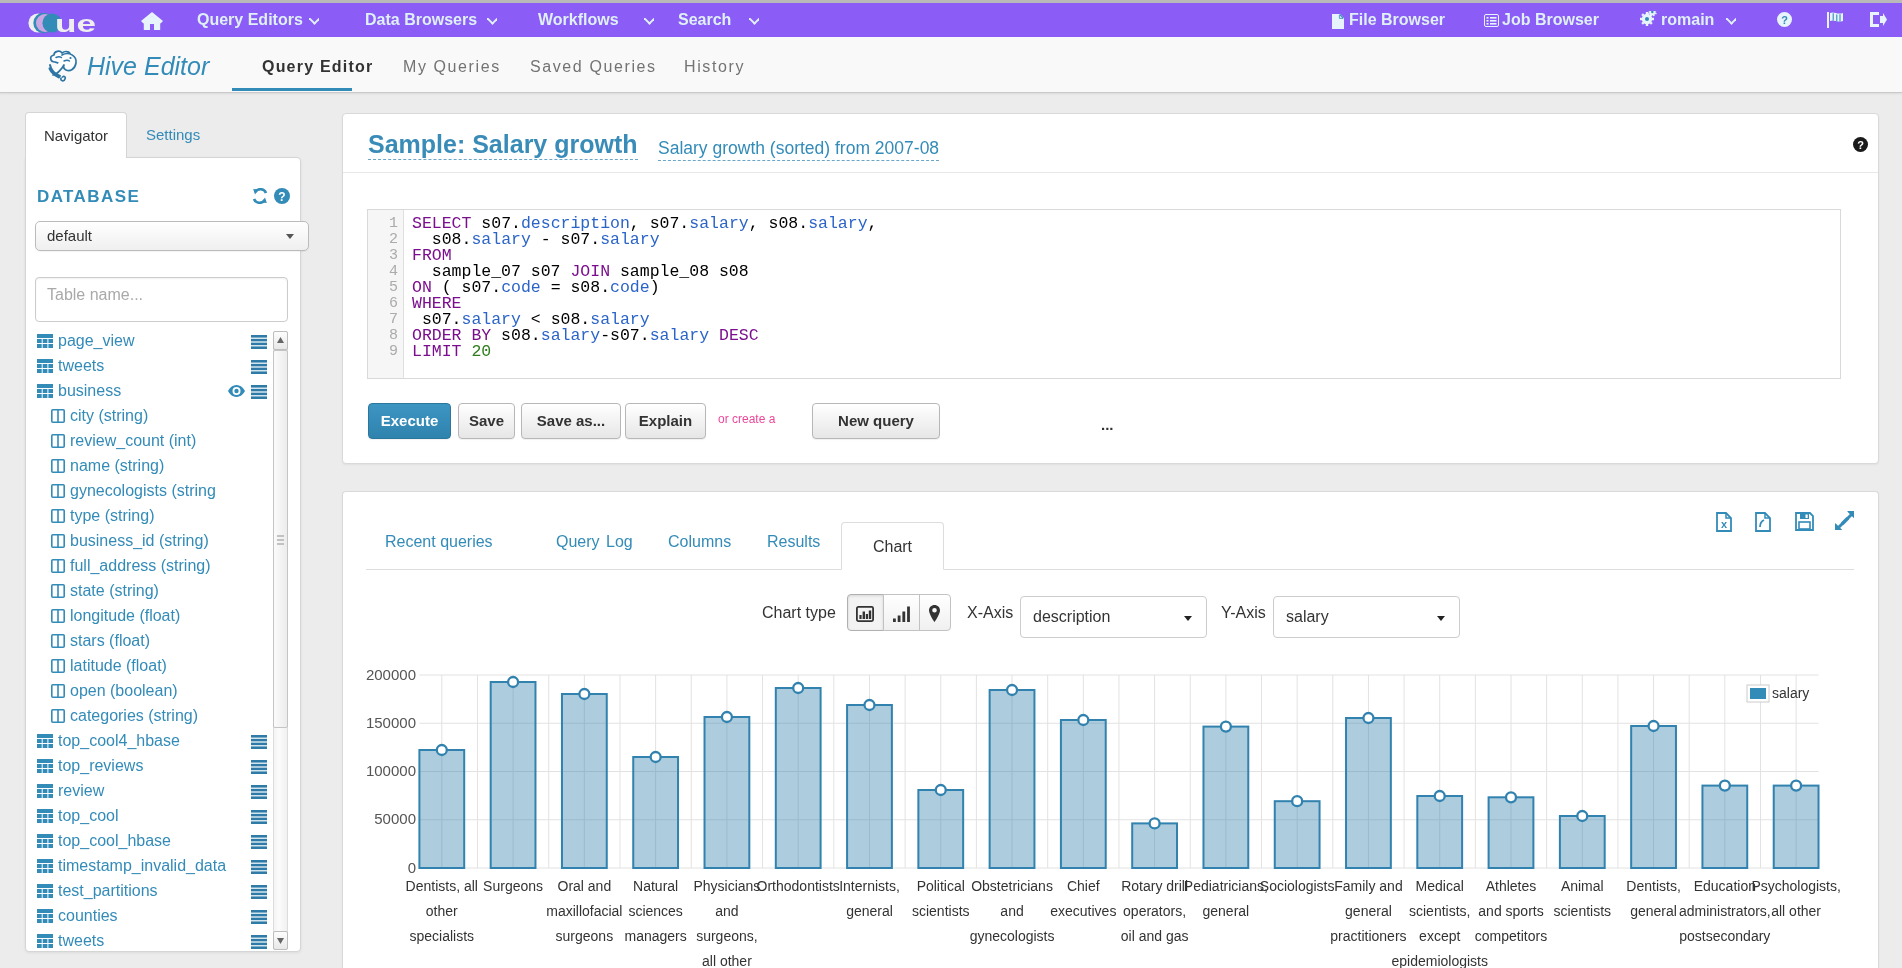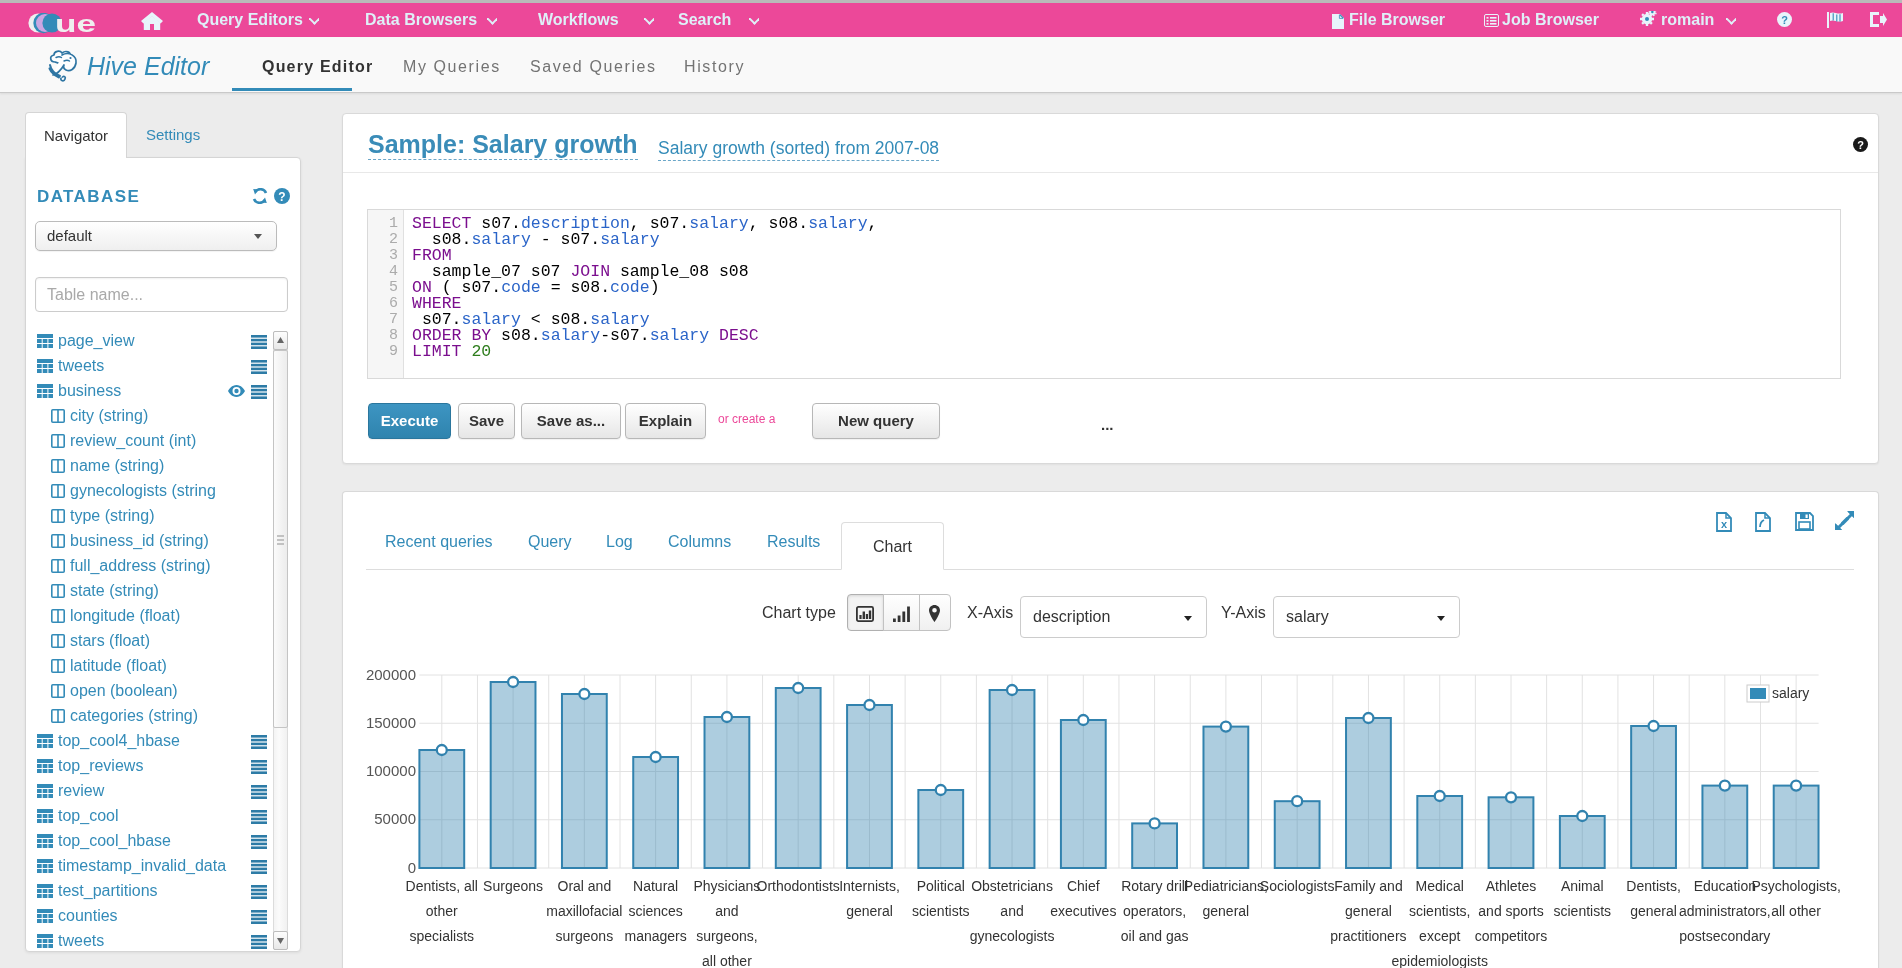--- a/index.html
+++ b/index.html
@@ -1,37 +1,37 @@
 <!DOCTYPE html>
 <html><head><meta charset="utf-8">
 <style>
 *{margin:0;padding:0;box-sizing:border-box;}
 body{font-family:"Liberation Sans",sans-serif;background:#ececec;}
 #page{position:relative;width:1902px;height:968px;overflow:hidden;background:#ececec;}
 .abs{position:absolute;}
 
 #topstrip{position:absolute;left:0;top:0;width:1902px;height:3px;background:#b9b9b9;}
-#navbar{position:absolute;left:0;top:3px;width:1902px;height:34px;background:#ec4899;padding-left:42px;}
+#navbar{position:absolute;left:0;top:3px;width:1902px;height:34px;background:#8b5cf6;padding-left:42px;}
 .navlink{position:absolute;top:0;height:34px;line-height:34px;color:#dff0f8;font-size:16px;font-weight:bold;white-space:nowrap;}
 .chev{position:absolute;width:10px;height:7px;overflow:hidden;}
 .chev:before{content:"";position:absolute;left:0.5px;top:-4px;width:7px;height:7px;border-right:2.6px solid #dff0f8;border-bottom:2.6px solid #dff0f8;transform:rotate(45deg);}
 
 #appbar{position:absolute;left:0;top:37px;width:1902px;height:56px;background:#f9f9f9;border-bottom:1px solid #c9c9c9;box-shadow:0 1px 2px rgba(0,0,0,0.08);}
 #appname{position:absolute;left:87px;top:52px;font-size:25px;color:#338bb8;font-style:italic;}
 .apptab{position:absolute;top:58px;font-size:16px;letter-spacing:1.6px;color:#737373;white-space:nowrap;margin-left:25px;}
 .apptab.active{color:#333;font-weight:bold;letter-spacing:1.2px;}
 #appunderline{position:absolute;left:232px;top:88px;width:120px;height:3px;background:#338bb8;}
 
 #navtab{position:absolute;left:25px;top:112px;width:102px;height:46px;background:#fff;border:1px solid #d5d5d5;border-bottom:none;border-radius:4px 4px 0 0;text-align:center;line-height:46px;font-size:15px;color:#333;z-index:3;}
 #settingstab{position:absolute;left:146px;top:112px;height:46px;line-height:46px;font-size:15px;color:#338bb8;z-index:3;}
 #sidepanel{position:absolute;left:25px;top:157px;width:276px;height:795px;background:#fff;border:1px solid #d5d5d5;border-radius:0 4px 4px 4px;box-shadow:0 1px 3px rgba(0,0,0,0.07);}
 #dbtitle{position:absolute;left:37px;top:187px;font-size:17px;font-weight:bold;color:#338bb8;letter-spacing:1.4px;}
-#dbselect{position:absolute;left:35px;top:221px;width:242px;height:30px;border:1px solid #bbb;border-radius:5px;background:linear-gradient(#ffffff,#efefef);font-size:15px;color:#333;line-height:28px;padding-left:11px;box-shadow:0 1px 1px rgba(0,0,0,0.05);}
+#dbselect{position:absolute;left:35px;top:221px;width:274px;height:30px;border:1px solid #bbb;border-radius:5px;background:linear-gradient(#ffffff,#efefef);font-size:15px;color:#333;line-height:28px;padding-left:11px;box-shadow:0 1px 1px rgba(0,0,0,0.05);}
 #dbselect .arr{position:absolute;right:14px;top:12px;width:0;height:0;border-left:4.5px solid transparent;border-right:4.5px solid transparent;border-top:5.5px solid #555;}
-#tblinput{position:absolute;left:35px;top:277px;width:253px;height:35px;border:1px solid #ccc;border-radius:4px;background:#fff;font-size:16px;color:#a9a9a9;line-height:33px;padding-left:11px;box-shadow:inset 0 1px 2px rgba(0,0,0,0.06);}
+#tblinput{position:absolute;left:35px;top:277px;width:253px;height:45px;border:1px solid #ccc;border-radius:4px;background:#fff;font-size:16px;color:#a9a9a9;line-height:33px;padding-left:11px;box-shadow:inset 0 1px 2px rgba(0,0,0,0.06);}
 .trow{position:absolute;font-size:16px;color:#338bb8;white-space:nowrap;}
 
 #sbtrack{position:absolute;left:273px;top:331px;width:15px;height:619px;background:linear-gradient(90deg,#f4f4f4,#fbfbfb 40%,#f1f1f1);border:1px solid #dcdcdc;border-radius:2px;}
 .sbbtn{position:absolute;left:273px;width:15px;height:19px;background:linear-gradient(#fdfdfd,#e8e8e8);border:1px solid #bdbdbd;border-radius:2px;}
 #sbthumb{position:absolute;left:273px;top:350px;width:15px;height:378px;background:linear-gradient(90deg,#fbfbfb,#ececec);border:1px solid #c4c4c4;border-radius:2px;}
 
 .card{position:absolute;left:342px;width:1537px;background:#fff;border:1px solid #d9d9d9;border-radius:4px;box-shadow:0 1px 2px rgba(0,0,0,0.05);}
 #card1{top:113px;height:351px;}
 #card2{top:491px;height:487px;border-bottom:none;border-radius:4px 4px 0 0;}
 #qtitle{position:absolute;left:25px;top:16px;font-size:25px;font-weight:bold;color:#3a8cb8;border-bottom:1px dashed #6aa6c8;padding-bottom:0;}
@@ -519,21 +519,21 @@
       <div class="btn primary" style="left:25px;top:289px;width:83px">Execute</div>
       <div class="btn" style="left:115px;top:289px;width:57px">Save</div>
       <div class="btn" style="left:178px;top:289px;width:100px">Save as...</div>
       <div class="btn" style="left:282px;top:289px;width:81px">Explain</div>
       <div class="abs" style="left:375px;top:298px;font-size:12px;color:#ec4899">or create a</div>
       <div class="btn" style="left:469px;top:289px;width:128px">New query</div>
       <div class="abs" style="left:758px;top:302px;font-size:15px;font-weight:bold;color:#333">...</div>
     </div>
     <div class="card" id="card2"></div>
     <span class="rtab" style="left:385px">Recent queries</span>
-    <span class="rtab" style="left:528px">Query</span>
+    <span class="rtab" style="left:556px">Query</span>
     <span class="rtab" style="left:606px">Log</span>
     <span class="rtab" style="left:668px">Columns</span>
     <span class="rtab" style="left:767px">Results</span>
     <div id="tabline"></div>
     <div id="charttab">Chart</div>
     <svg class="abs" style="left:1716px;top:512px" width="16" height="20" viewBox="0 0 16 20">
       <path d="M1 1 L10 1 L15 6 L15 19 L1 19 Z" fill="none" stroke="#338bb8" stroke-width="1.8"></path>
       <path d="M10 1 L10 6 L15 6" fill="none" stroke="#338bb8" stroke-width="1.5"></path>
       <text x="8" y="16" text-anchor="middle" font-size="11" font-weight="bold" fill="#338bb8" font-family="Liberation Sans,sans-serif">x</text>
     </svg>

